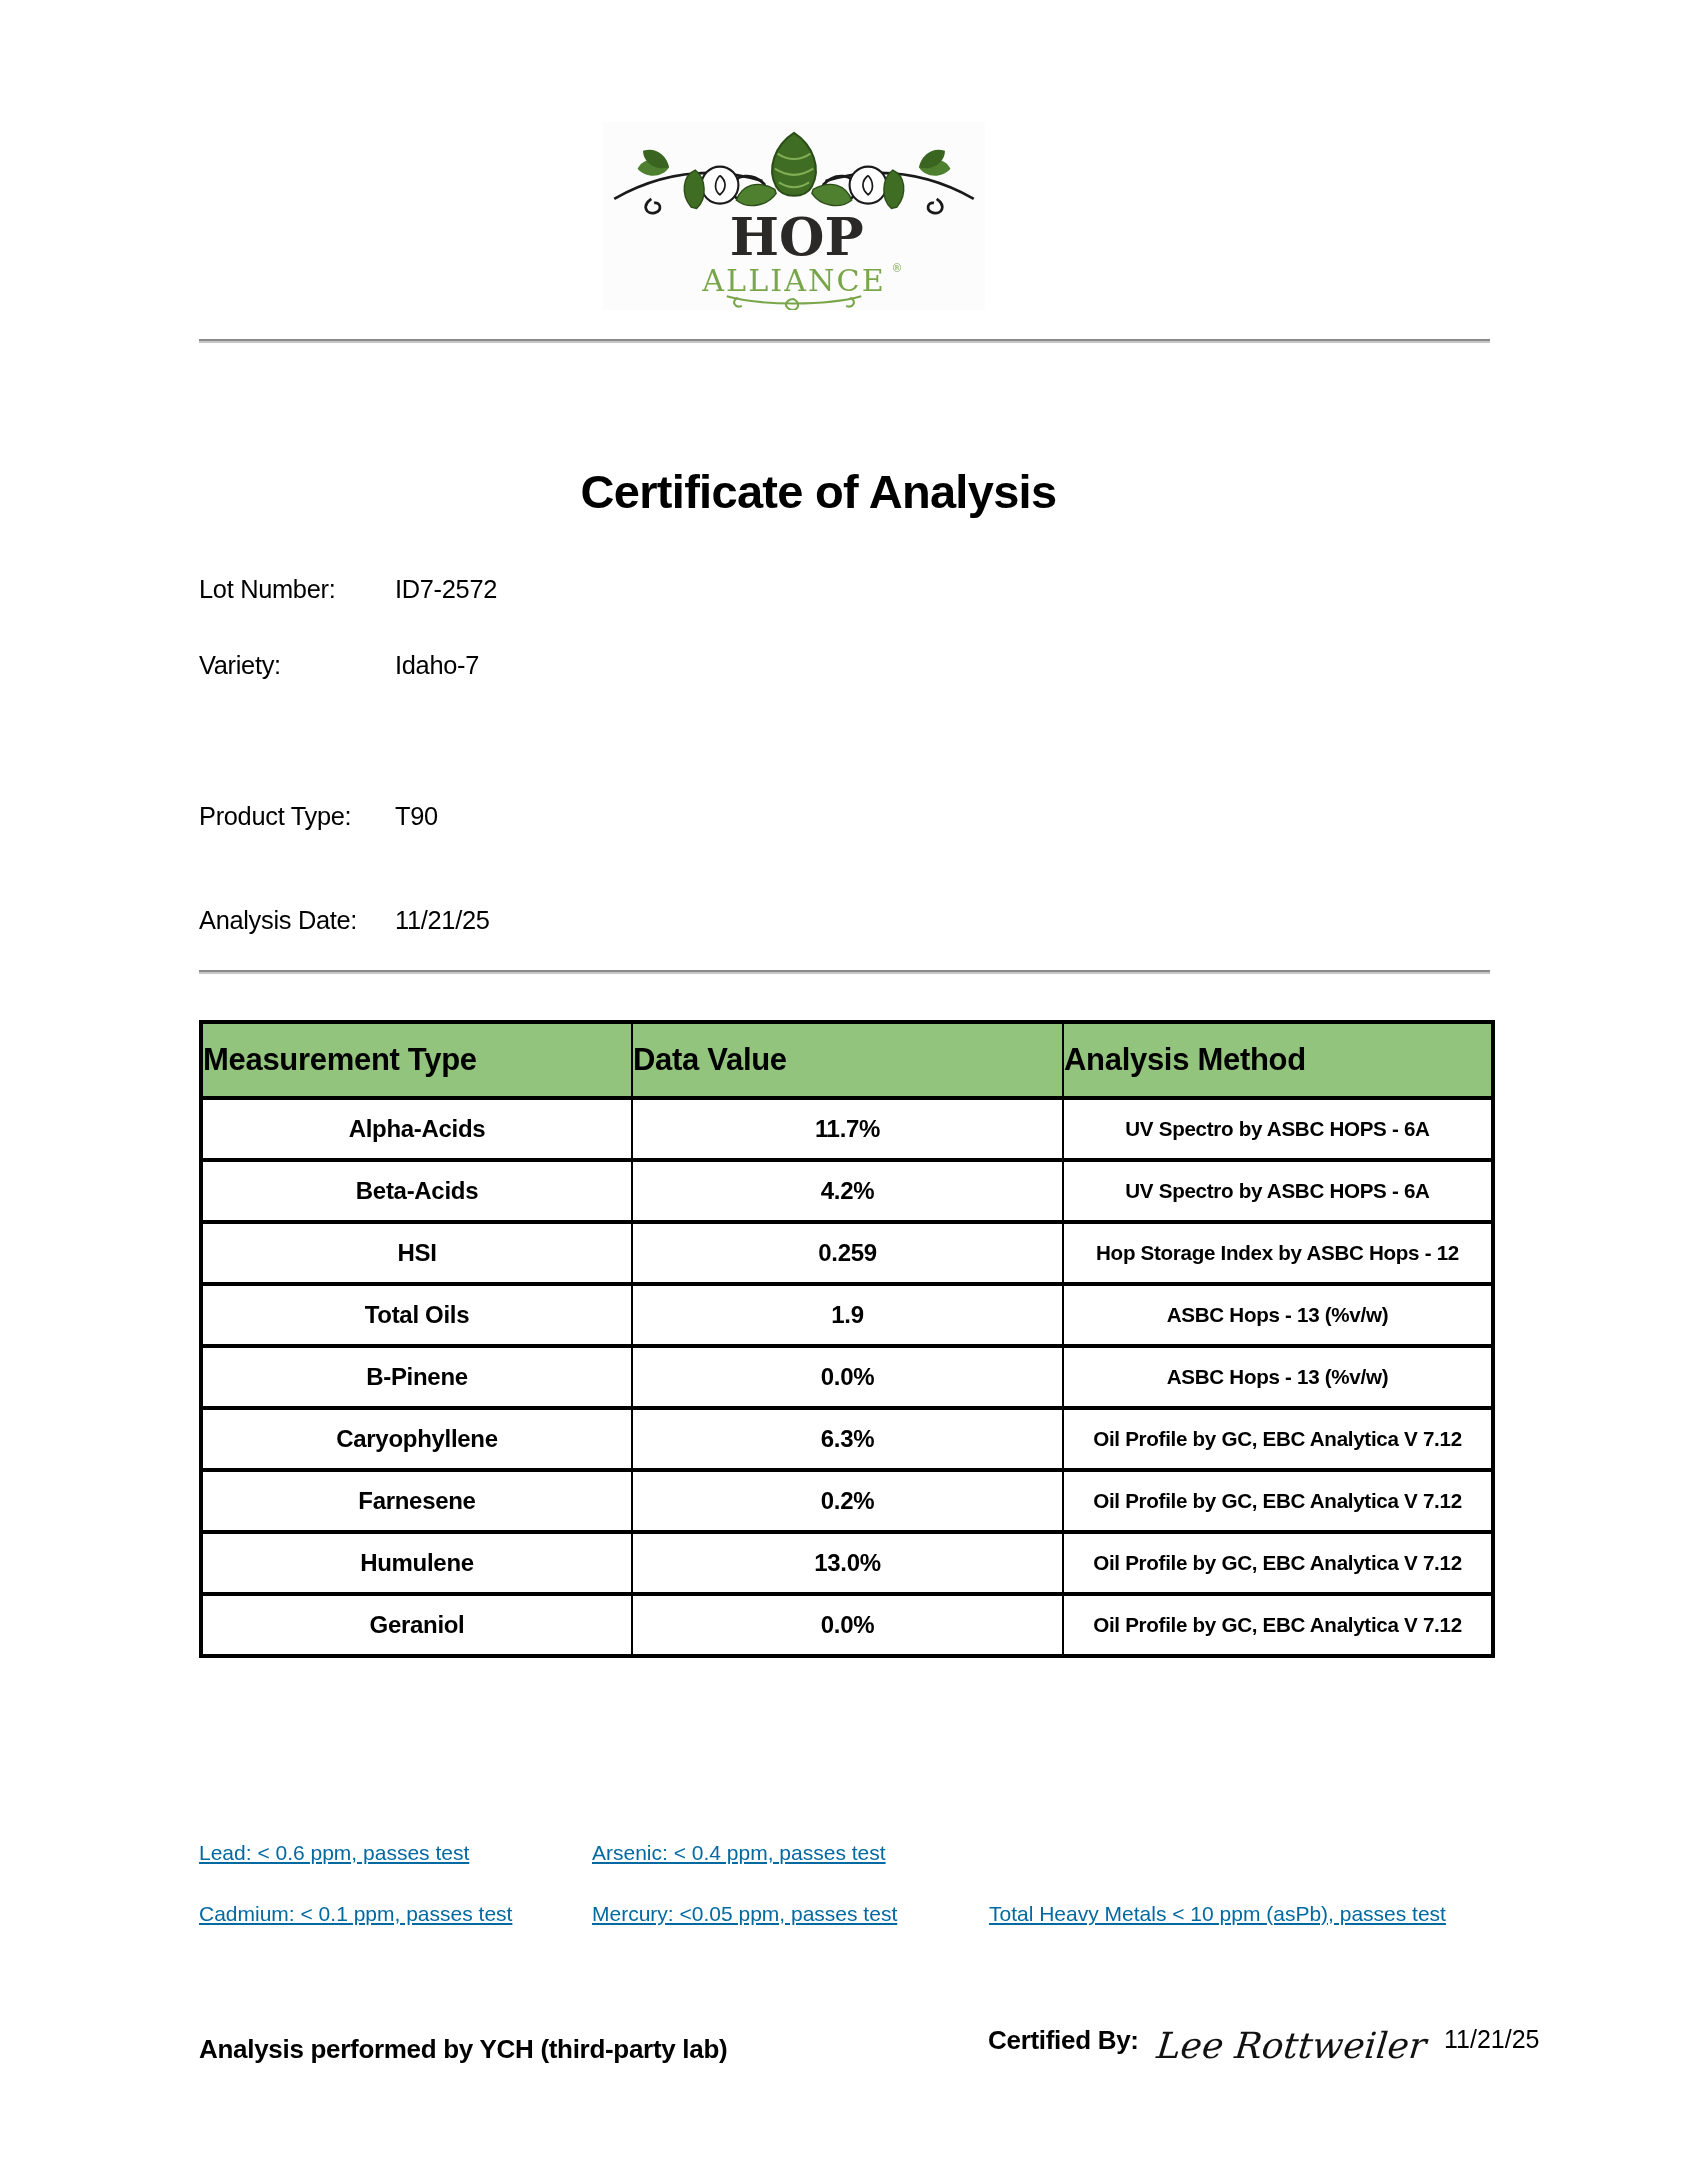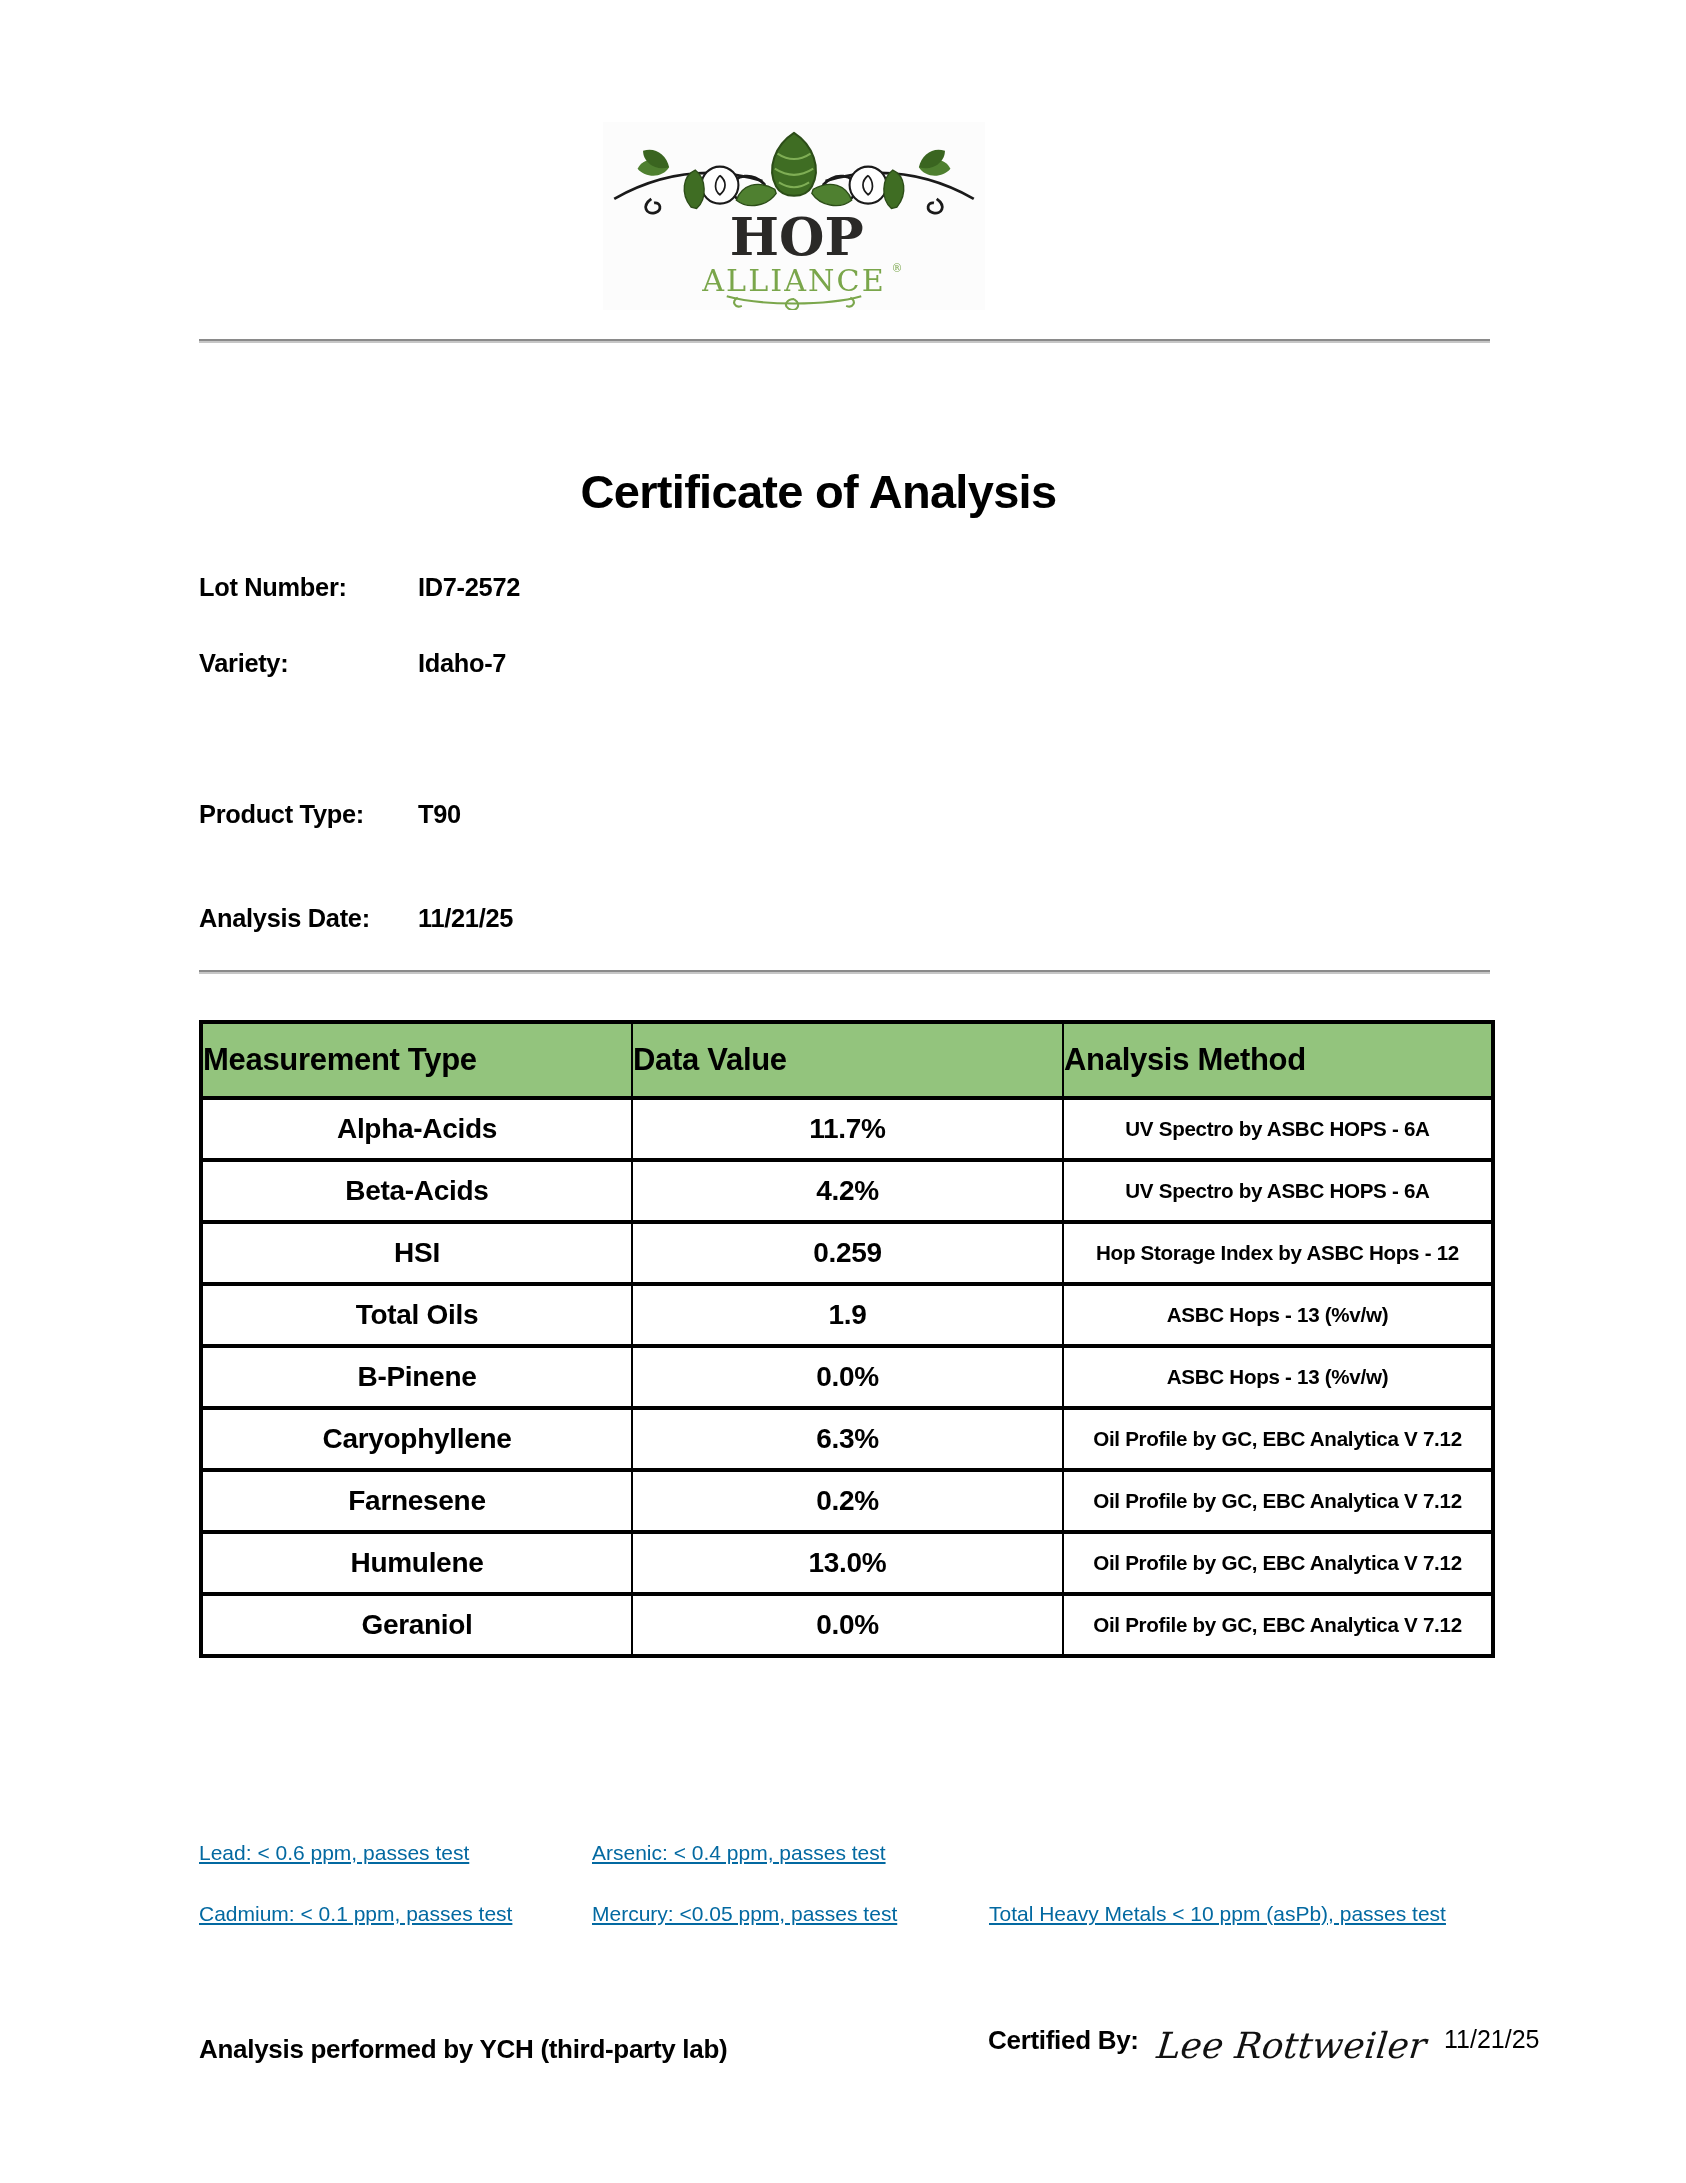--- a/index.html
+++ b/index.html
@@ -27,22 +27,22 @@
   .hrule-2 { top:970px; }
   
   .doc-title {
     position:absolute; left:199px; top:464px; width:1239px;
     text-align:center;
     font-size:47px; font-weight:bold; letter-spacing:-0.7px;
   }
   
   .info-row {
     position:absolute; left:199px; width:824px; height:32px;
-    display:flex; 
-    font-size:25.4px; font-weight:bold; letter-spacing:-0.3px;gap:23px;
+    display:flex; align-items:center;
+    font-size:25.4px; font-weight:normal; letter-spacing:-0.3px;
   }
   .info-row .lbl { width:196px; flex:0 0 196px; }
   .info-row .val { flex:1; }
   
   .coa-table {
     position:absolute; left:199px; top:1020px; width:1291px;
     border-collapse:collapse; table-layout:fixed;
     border:4.1px solid #000;
   }
   .coa-table th {
@@ -50,21 +50,21 @@
     font-size:31px; font-weight:bold; letter-spacing:-0.3px;
     border:2.7px solid #000; border-top-width:4.1px; border-bottom-width:4.8px;
     text-align:left; vertical-align:middle;
   }
   .coa-table td {
     height:62px; background:#ffffff;
     font-weight:bold; text-align:center; vertical-align:middle;
     border:2.7px solid #000; border-top-width:4.8px; border-bottom-width:4.8px;
     letter-spacing:-0.3px;
   }
-  .coa-table td.c1, .coa-table td.c2 { font-size:28px; }
+  .coa-table td.c1, .coa-table td.c2 { font-size:24px; }
   .coa-table td.c3 { font-size:20.6px; }
   
   .metal {
     position:absolute; height:27.5px; display:flex; align-items:center;
     font-size:21px; font-weight:normal; color:#0369a1;text-decoration:underline;
   }
   .metals-r1 { top:1839px; }
   .metals-r2 { top:1900px; }
   .mx1 { left:199px; } .mx2 { left:592px; } .mx3 { left:989px; }
   

